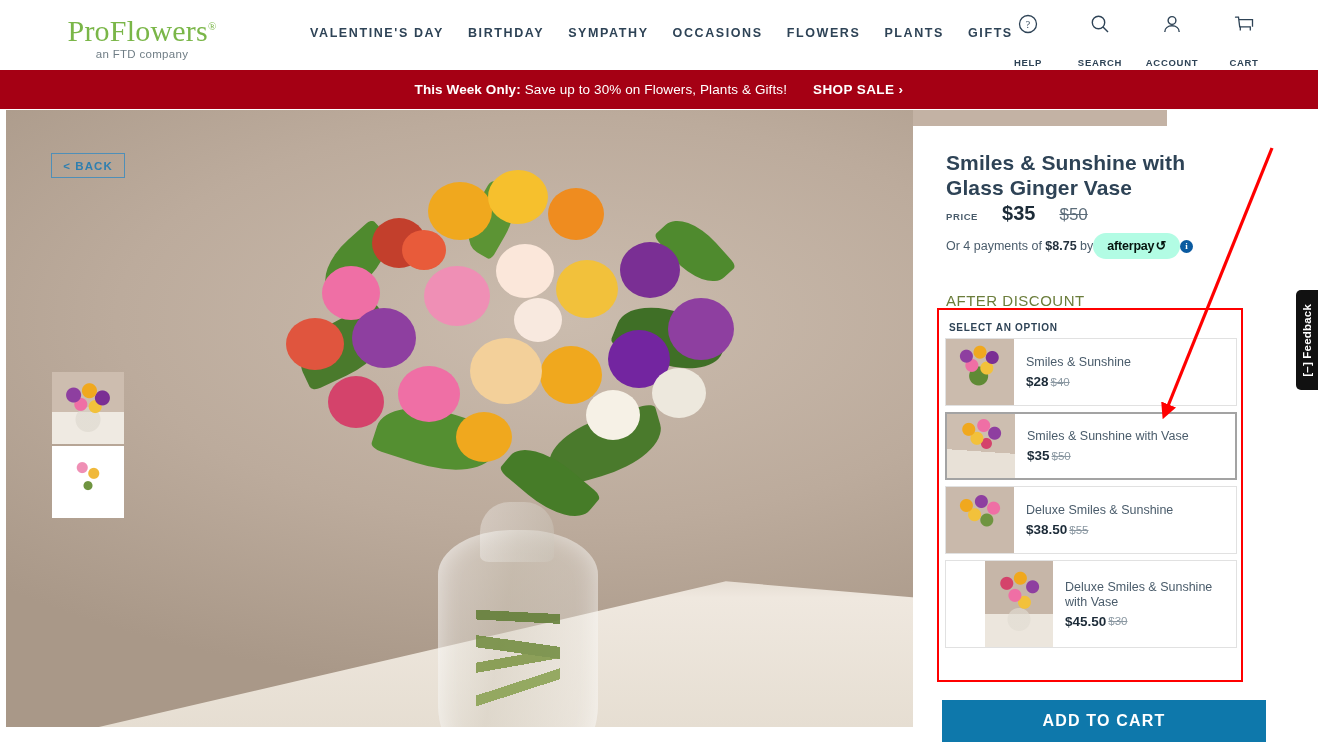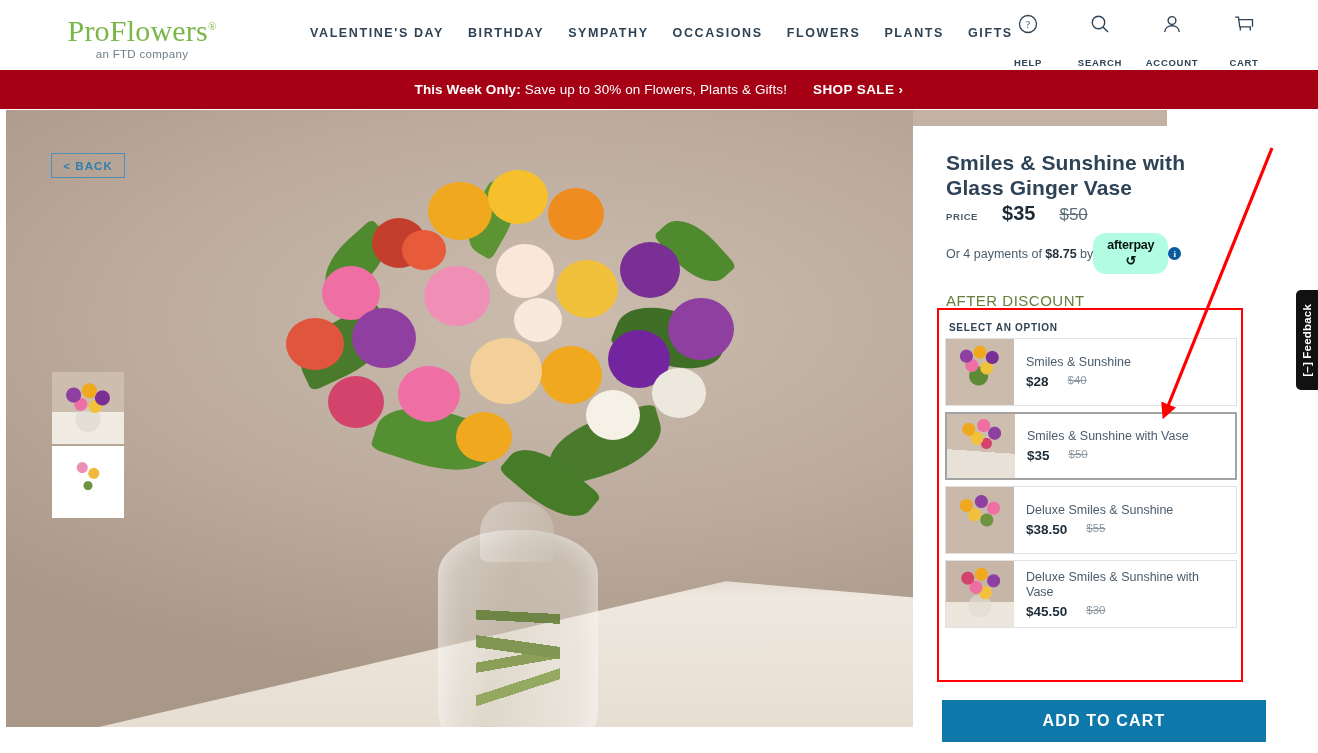--- a/index.html
+++ b/index.html
@@ -167,21 +167,21 @@
   .price-now { font-size: 20px; font-weight: bold; color: #1c2b38; }
   .price-was { font-size: 17px; color: #5d6d7a; text-decoration: line-through; }
   .afterpay-row {
     position: absolute; left: 33px; top: 107px; display: flex; align-items: center; 
   }
   .ap-text { font-size: 12.5px; color: #4a5c6b; }
   .ap-text b { color: #24313d; font-weight: bold; }
   .ap-badge {
     background: #b2fce4; border-radius: 13px; padding: 5px 14px 6px;
     font-size: 12.5px; font-weight: bold; color: #06150f; letter-spacing: -.2px;
-    display: flex; align-items: center; gap: 1px; flex-direction: column;
+    display: flex; align-items: center; gap: 1px;
   }
   .ap-badge .swirl { font-size: 13px; }
   .ap-info {
     width: 13px; height: 13px; border-radius: 50%; background: #0a5aa0; color: #fff;
     font-size: 9px; font-weight: bold; display: flex; align-items: center; justify-content: center;
     font-family: "Liberation Serif", serif; cursor: pointer;
   }
   .after-discount {
     position: absolute; left: 33px; top: 166px;
     font-size: 15px; color: #6b7d3b; letter-spacing: .5px;
@@ -203,21 +203,21 @@
     display: flex; align-items: stretch; background: #fff;
     border: 1px solid #e1e1e1; margin-bottom: 6px; cursor: pointer; height: 68px;
   }
   .opt.is-selected { border: 2px solid #a3a3a3; }
   .opt-thumb { width: 68px; flex: 0 0 68px; overflow: hidden; }
   .opt-body {
     flex: 1; display: flex; flex-direction: column; justify-content: center;
     padding: 0 12px; gap: 4px;
   }
   .opt-name { font-size: 12.5px; color: #4a5c6b; line-height: 15px; }
-  .opt-prices { display: flex; align-items: flex-start; gap: 19px; }
+  .opt-prices { display: flex; align-items: center; gap: 2px; }
   .opt-now { font-size: 13.5px; font-weight: bold; color: #1c2b38; }
   .opt-was { font-size: 11.5px; color: #8b98a2; text-decoration: line-through; }
 
   .tb-a {
     width: 100%; height: 100%;
     background:
       radial-gradient(circle at 30% 26%, #8e3fa0 0 6px, transparent 7px),
       radial-gradient(circle at 50% 20%, #f0a81e 0 6px, transparent 7px),
       radial-gradient(circle at 68% 28%, #7a2f94 0 6px, transparent 7px),
       radial-gradient(circle at 38% 40%, #ef6fa5 0 6px, transparent 7px),
@@ -457,21 +457,21 @@
           </div>
         <div class="opt-body">
           <div class="opt-name">Deluxe Smiles &amp; Sunshine</div>
           <div class="opt-prices">
             <span class="opt-now">$38.50</span>
             <span class="opt-was">$55</span>
           </div>
         </div>
       </div>
 
-      <div class="opt" style="height:68px;">
+      <div class="opt" style="height:88px;padding-left:39px;">
         <div class="opt-thumb">
             <div class="tb-d"></div>
           </div>
         <div class="opt-body">
           <div class="opt-name">Deluxe Smiles &amp; Sunshine with Vase</div>
           <div class="opt-prices">
             <span class="opt-now">$45.50</span>
             <span class="opt-was">$30</span>
           </div>
         </div>

